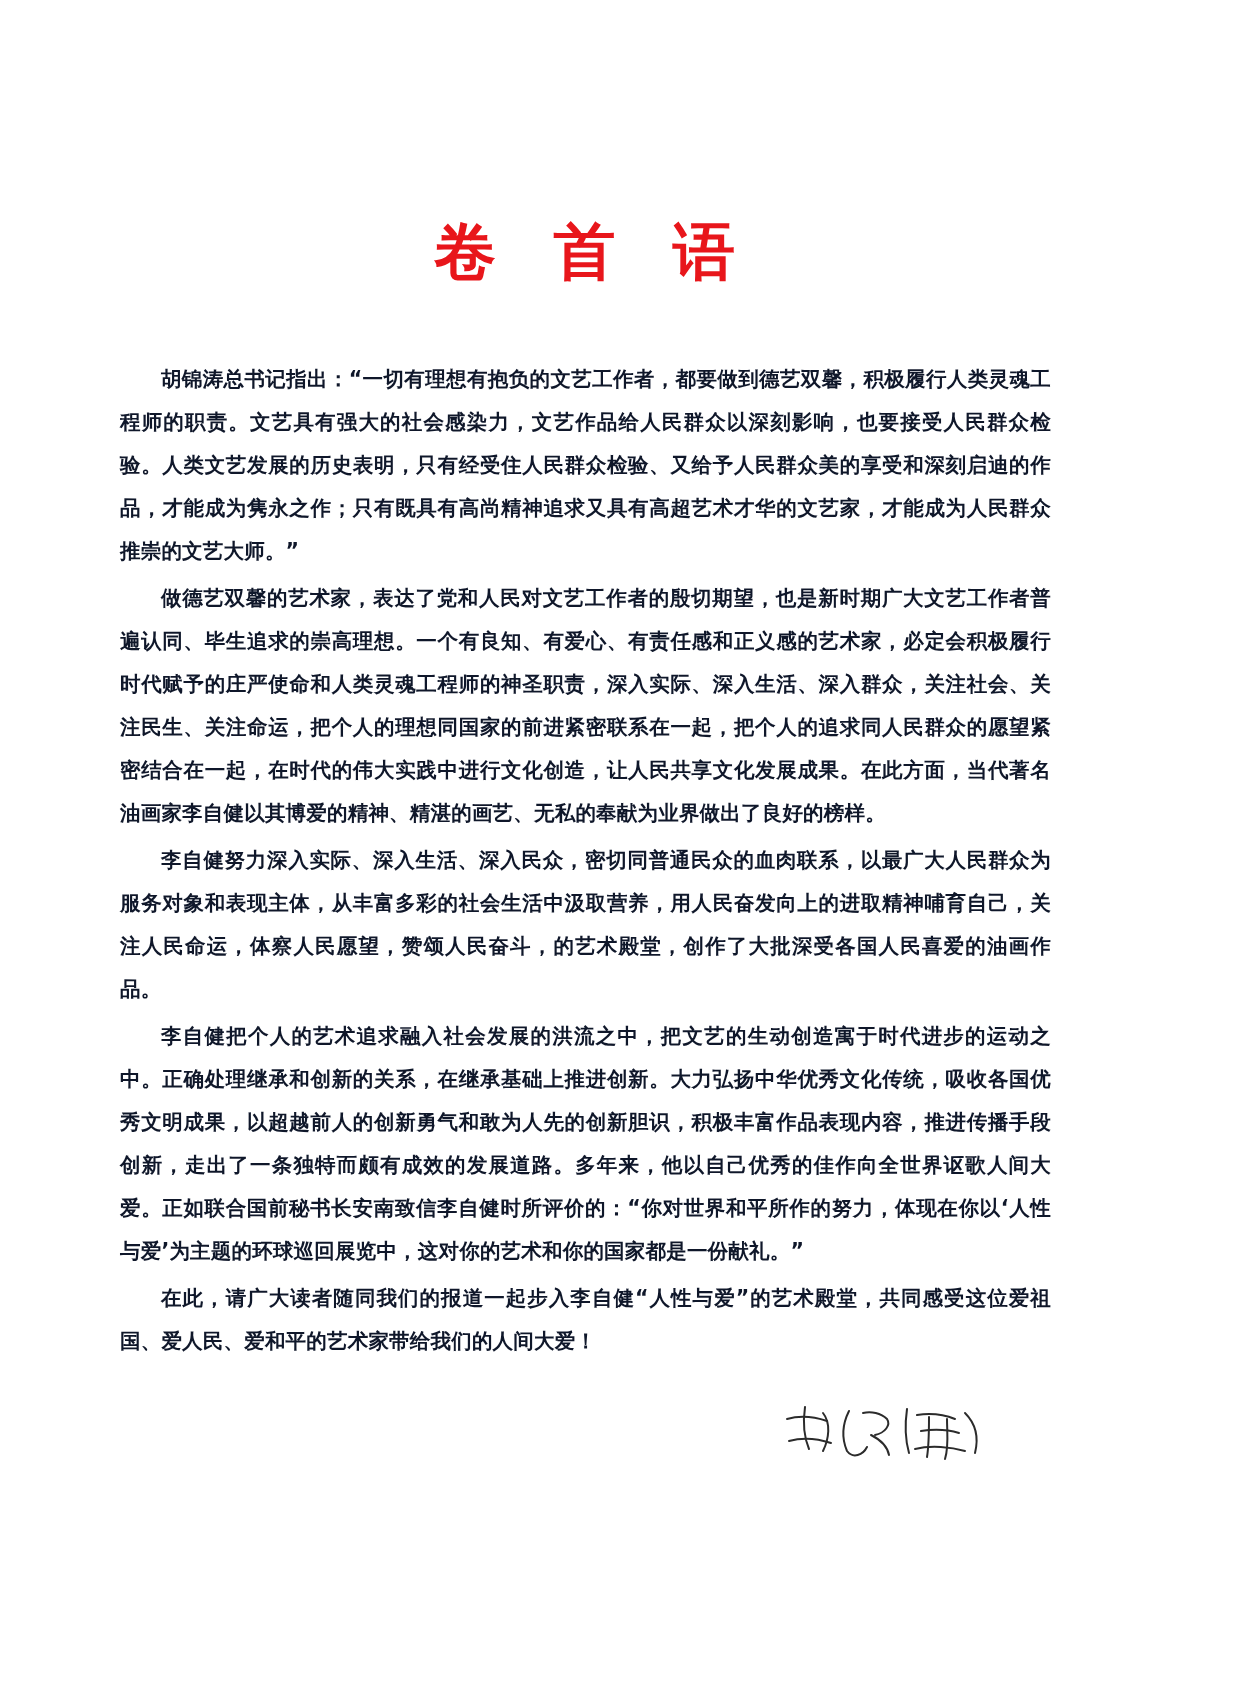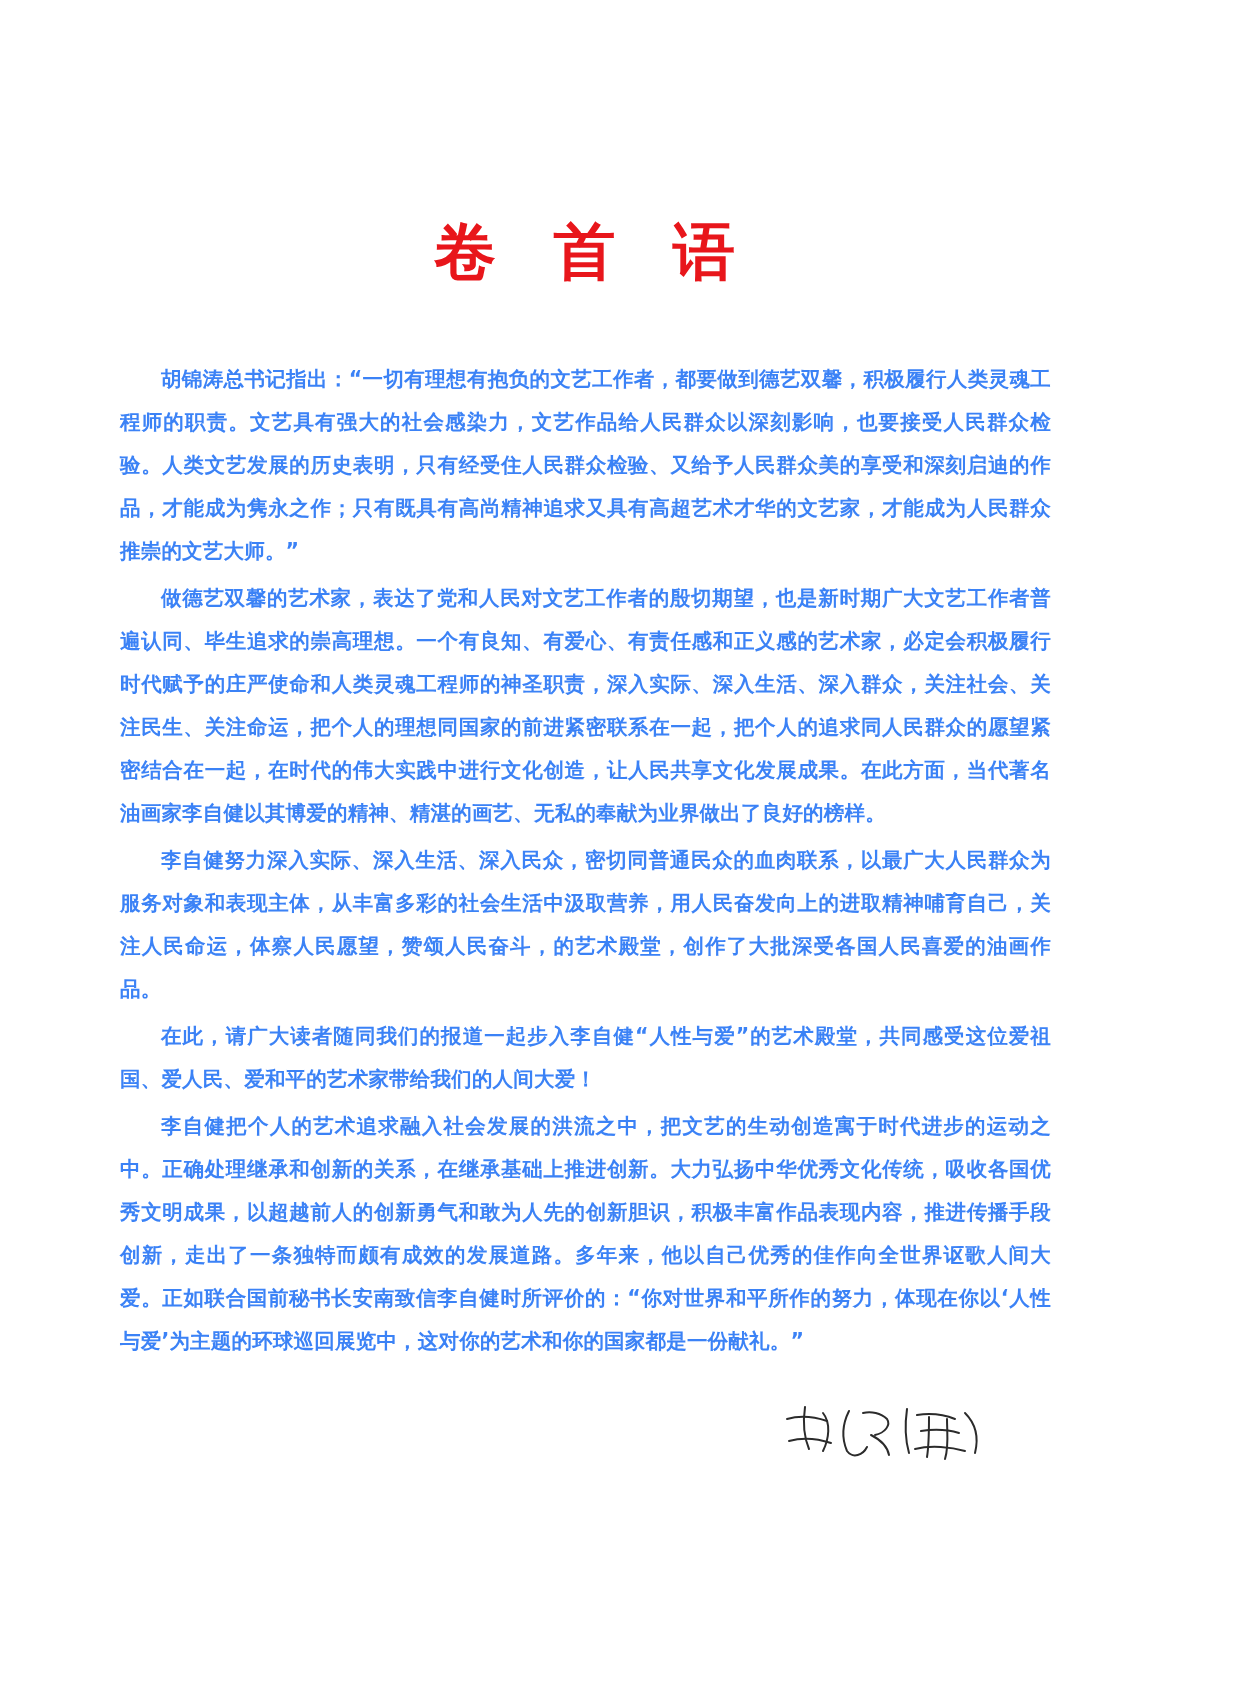--- a/index.html
+++ b/index.html
@@ -40,21 +40,21 @@
   }
   .article p {
     margin: 0 0 4px 0;
     font-family: "DejaVu Sans", "Liberation Sans", sans-serif;
     font-size: 20.5px;
     font-weight: bold;
     line-height: 43px;
     text-align: justify;
     text-justify: inter-ideograph;
     text-indent: 2em;
-    color: #3b82f6;
+    color: #0f172a;
     letter-spacing: 0.2px;
   }
   .signature-wrap {
     position: absolute;
     right: 170px;
     bottom: 200px;
     width: 220px;
     height: 90px;
   }
   .signature-wrap svg {
@@ -65,22 +65,22 @@
 <body>
 
 <div class="page">
 
   <div class="title">卷 首 语</div>
 
   <div class="article">
     <p>胡锦涛总书记指出：“一切有理想有抱负的文艺工作者，都要做到德艺双馨，积极履行人类灵魂工程师的职责。文艺具有强大的社会感染力，文艺作品给人民群众以深刻影响，也要接受人民群众检验。人类文艺发展的历史表明，只有经受住人民群众检验、又给予人民群众美的享受和深刻启迪的作品，才能成为隽永之作；只有既具有高尚精神追求又具有高超艺术才华的文艺家，才能成为人民群众推崇的文艺大师。”</p>
     <p>做德艺双馨的艺术家，表达了党和人民对文艺工作者的殷切期望，也是新时期广大文艺工作者普遍认同、毕生追求的崇高理想。一个有良知、有爱心、有责任感和正义感的艺术家，必定会积极履行时代赋予的庄严使命和人类灵魂工程师的神圣职责，深入实际、深入生活、深入群众，关注社会、关注民生、关注命运，把个人的理想同国家的前进紧密联系在一起，把个人的追求同人民群众的愿望紧密结合在一起，在时代的伟大实践中进行文化创造，让人民共享文化发展成果。在此方面，当代著名油画家李自健以其博爱的精神、精湛的画艺、无私的奉献为业界做出了良好的榜样。</p>
     <p>李自健努力深入实际、深入生活、深入民众，密切同普通民众的血肉联系，以最广大人民群众为服务对象和表现主体，从丰富多彩的社会生活中汲取营养，用人民奋发向上的进取精神哺育自己，关注人民命运，体察人民愿望，赞颂人民奋斗，的艺术殿堂，创作了大批深受各国人民喜爱的油画作品。</p>
+    <p>李自健把个人的艺术追求融入社会发展的洪流之中，把文艺的生动创造寓于时代进步的运动之中。正确处理继承和创新的关系，在继承基础上推进创新。大力弘扬中华优秀文化传统，吸收各国优秀文明成果，以超越前人的创新勇气和敢为人先的创新胆识，积极丰富作品表现内容，推进传播手段创新，走出了一条独特而颇有成效的发展道路。多年来，他以自己优秀的佳作向全世界讴歌人间大爱。正如联合国前秘书长安南致信李自健时所评价的：“你对世界和平所作的努力，体现在你以‘人性与爱’为主题的环球巡回展览中，这对你的艺术和你的国家都是一份献礼。”</p>
     <p>在此，请广大读者随同我们的报道一起步入李自健“人性与爱”的艺术殿堂，共同感受这位爱祖国、爱人民、爱和平的艺术家带给我们的人间大爱！</p>
-    <p>李自健把个人的艺术追求融入社会发展的洪流之中，把文艺的生动创造寓于时代进步的运动之中。正确处理继承和创新的关系，在继承基础上推进创新。大力弘扬中华优秀文化传统，吸收各国优秀文明成果，以超越前人的创新勇气和敢为人先的创新胆识，积极丰富作品表现内容，推进传播手段创新，走出了一条独特而颇有成效的发展道路。多年来，他以自己优秀的佳作向全世界讴歌人间大爱。正如联合国前秘书长安南致信李自健时所评价的：“你对世界和平所作的努力，体现在你以‘人性与爱’为主题的环球巡回展览中，这对你的艺术和你的国家都是一份献礼。”</p>
   </div>
 
   <div class="signature-wrap">
     <svg width="220" height="90" viewBox="0 0 220 90" aria-hidden="true">
       <g fill="none" stroke="#2b2b2b" stroke-width="2" stroke-linecap="round" stroke-linejoin="round">
         <path d="M8 26 C 22 22, 36 24, 48 28"></path>
         <path d="M26 14 C 24 28, 25 44, 30 56"></path>
         <path d="M10 48 C 24 44, 40 46, 52 50"></path>
         <path d="M44 20 C 52 30, 50 46, 44 58"></path>
         <path d="M70 18 C 64 30, 62 44, 68 58 C 74 66, 84 62, 88 54"></path>

